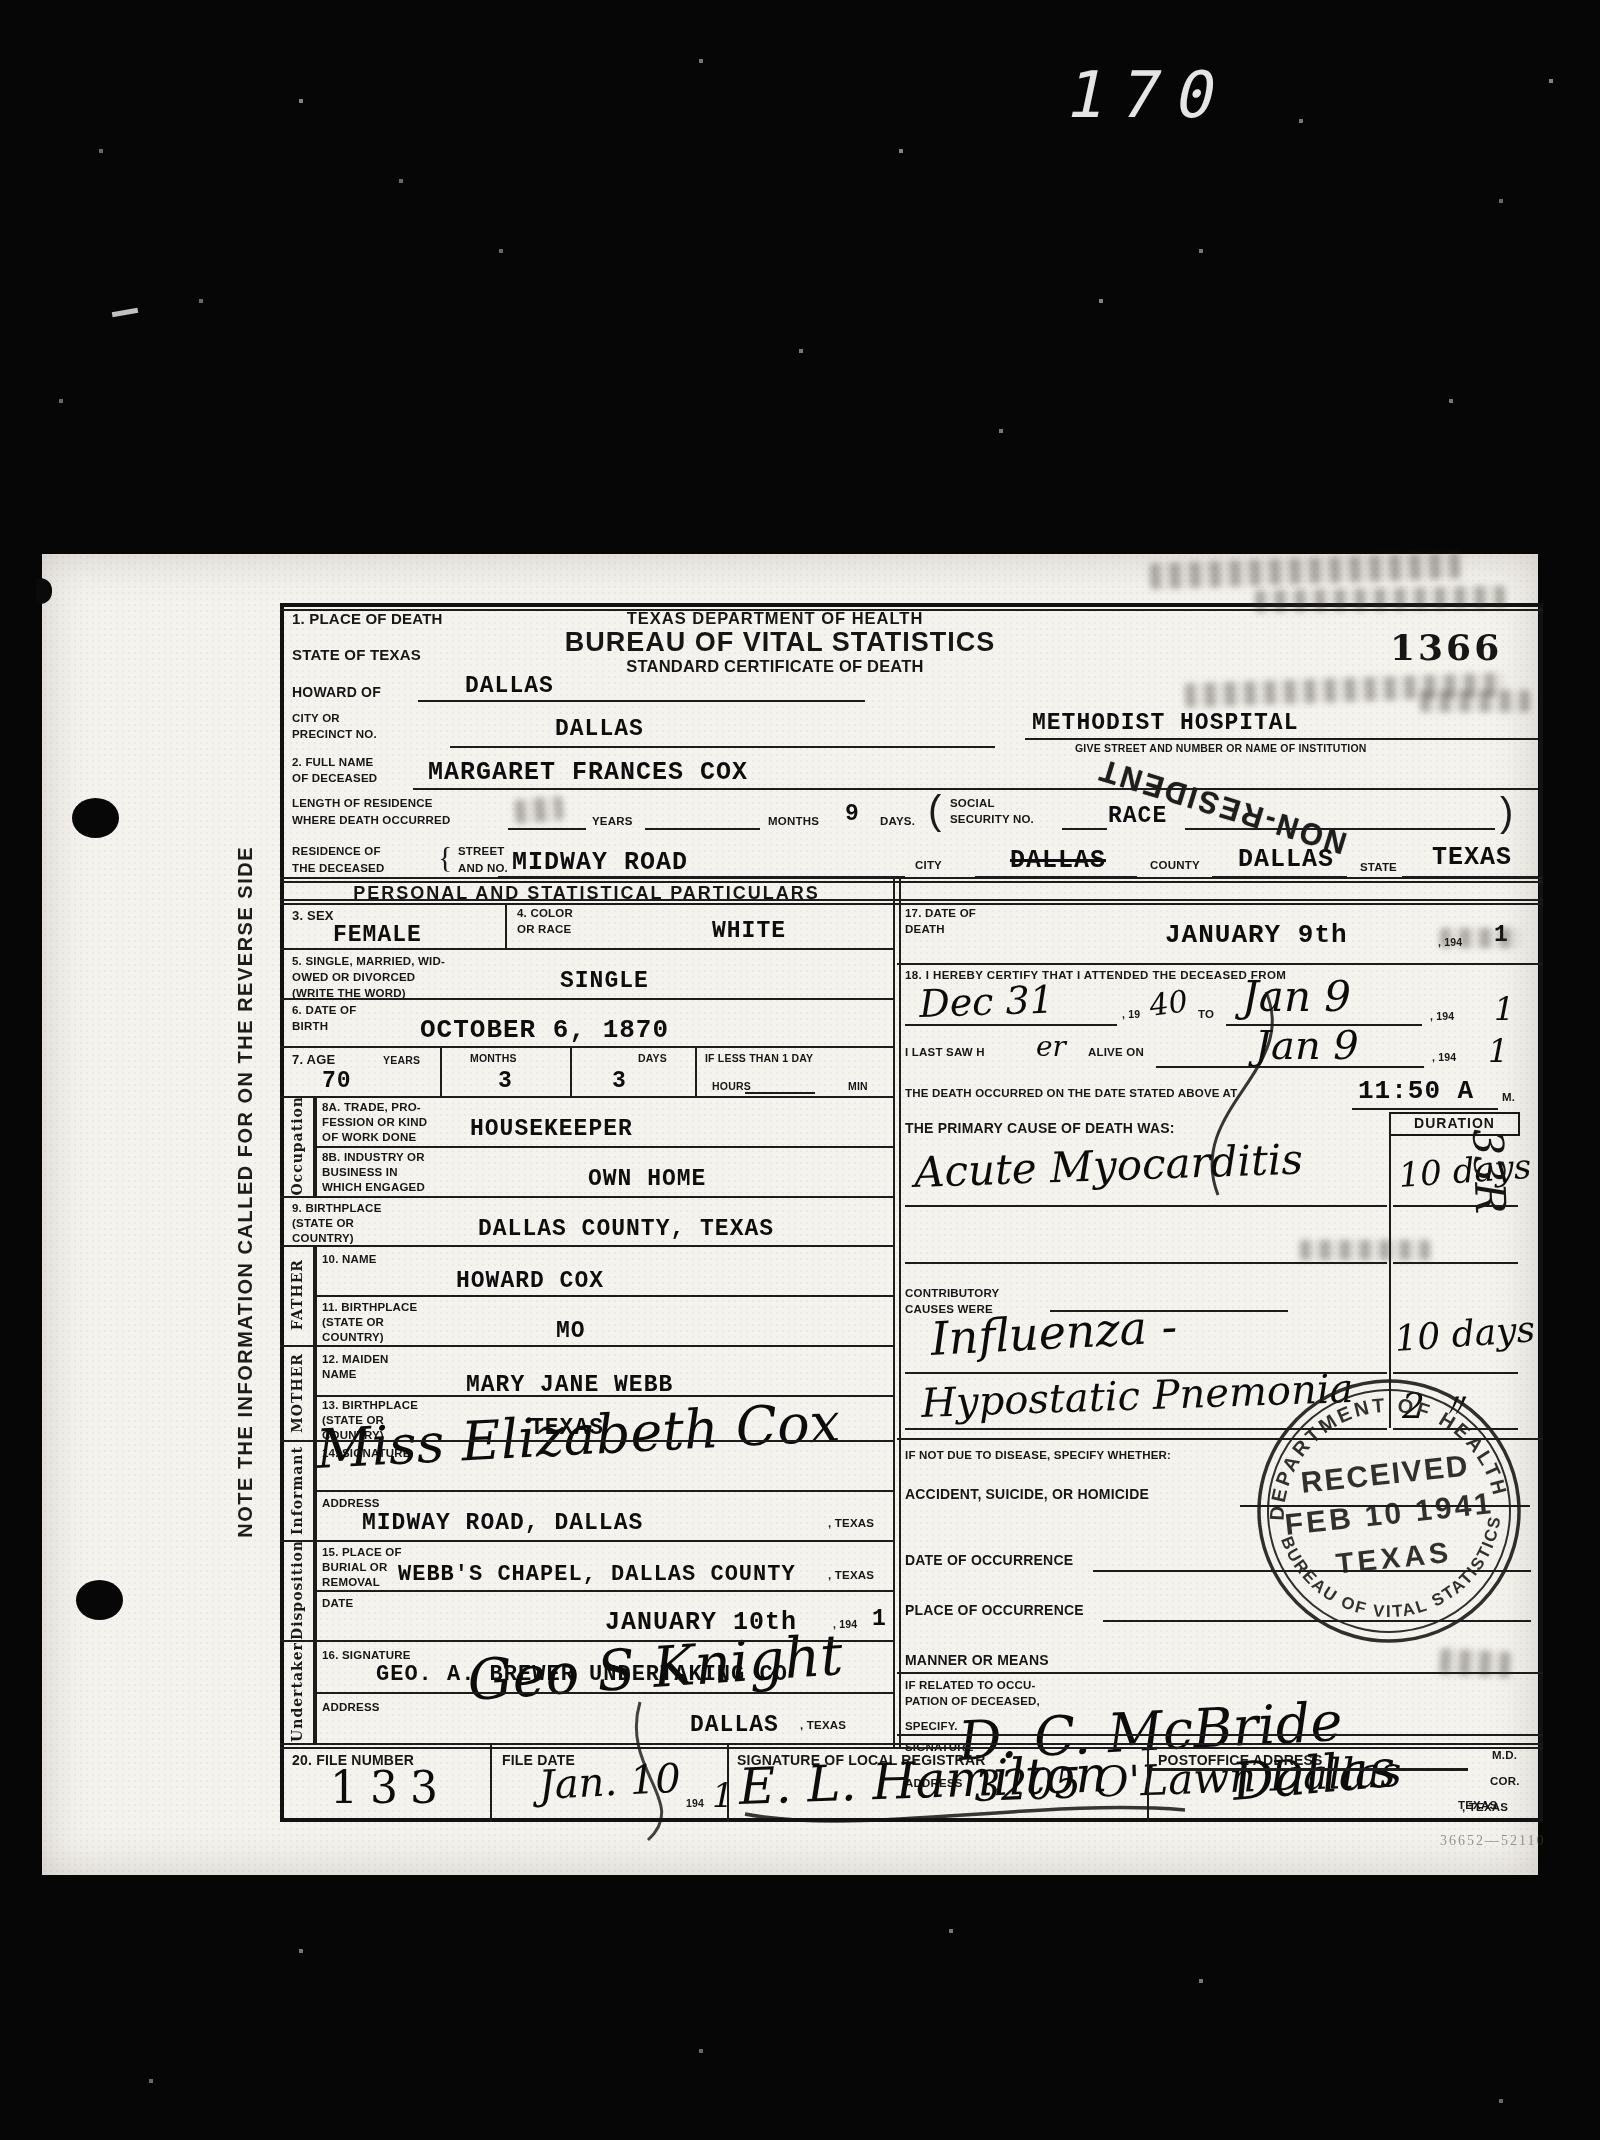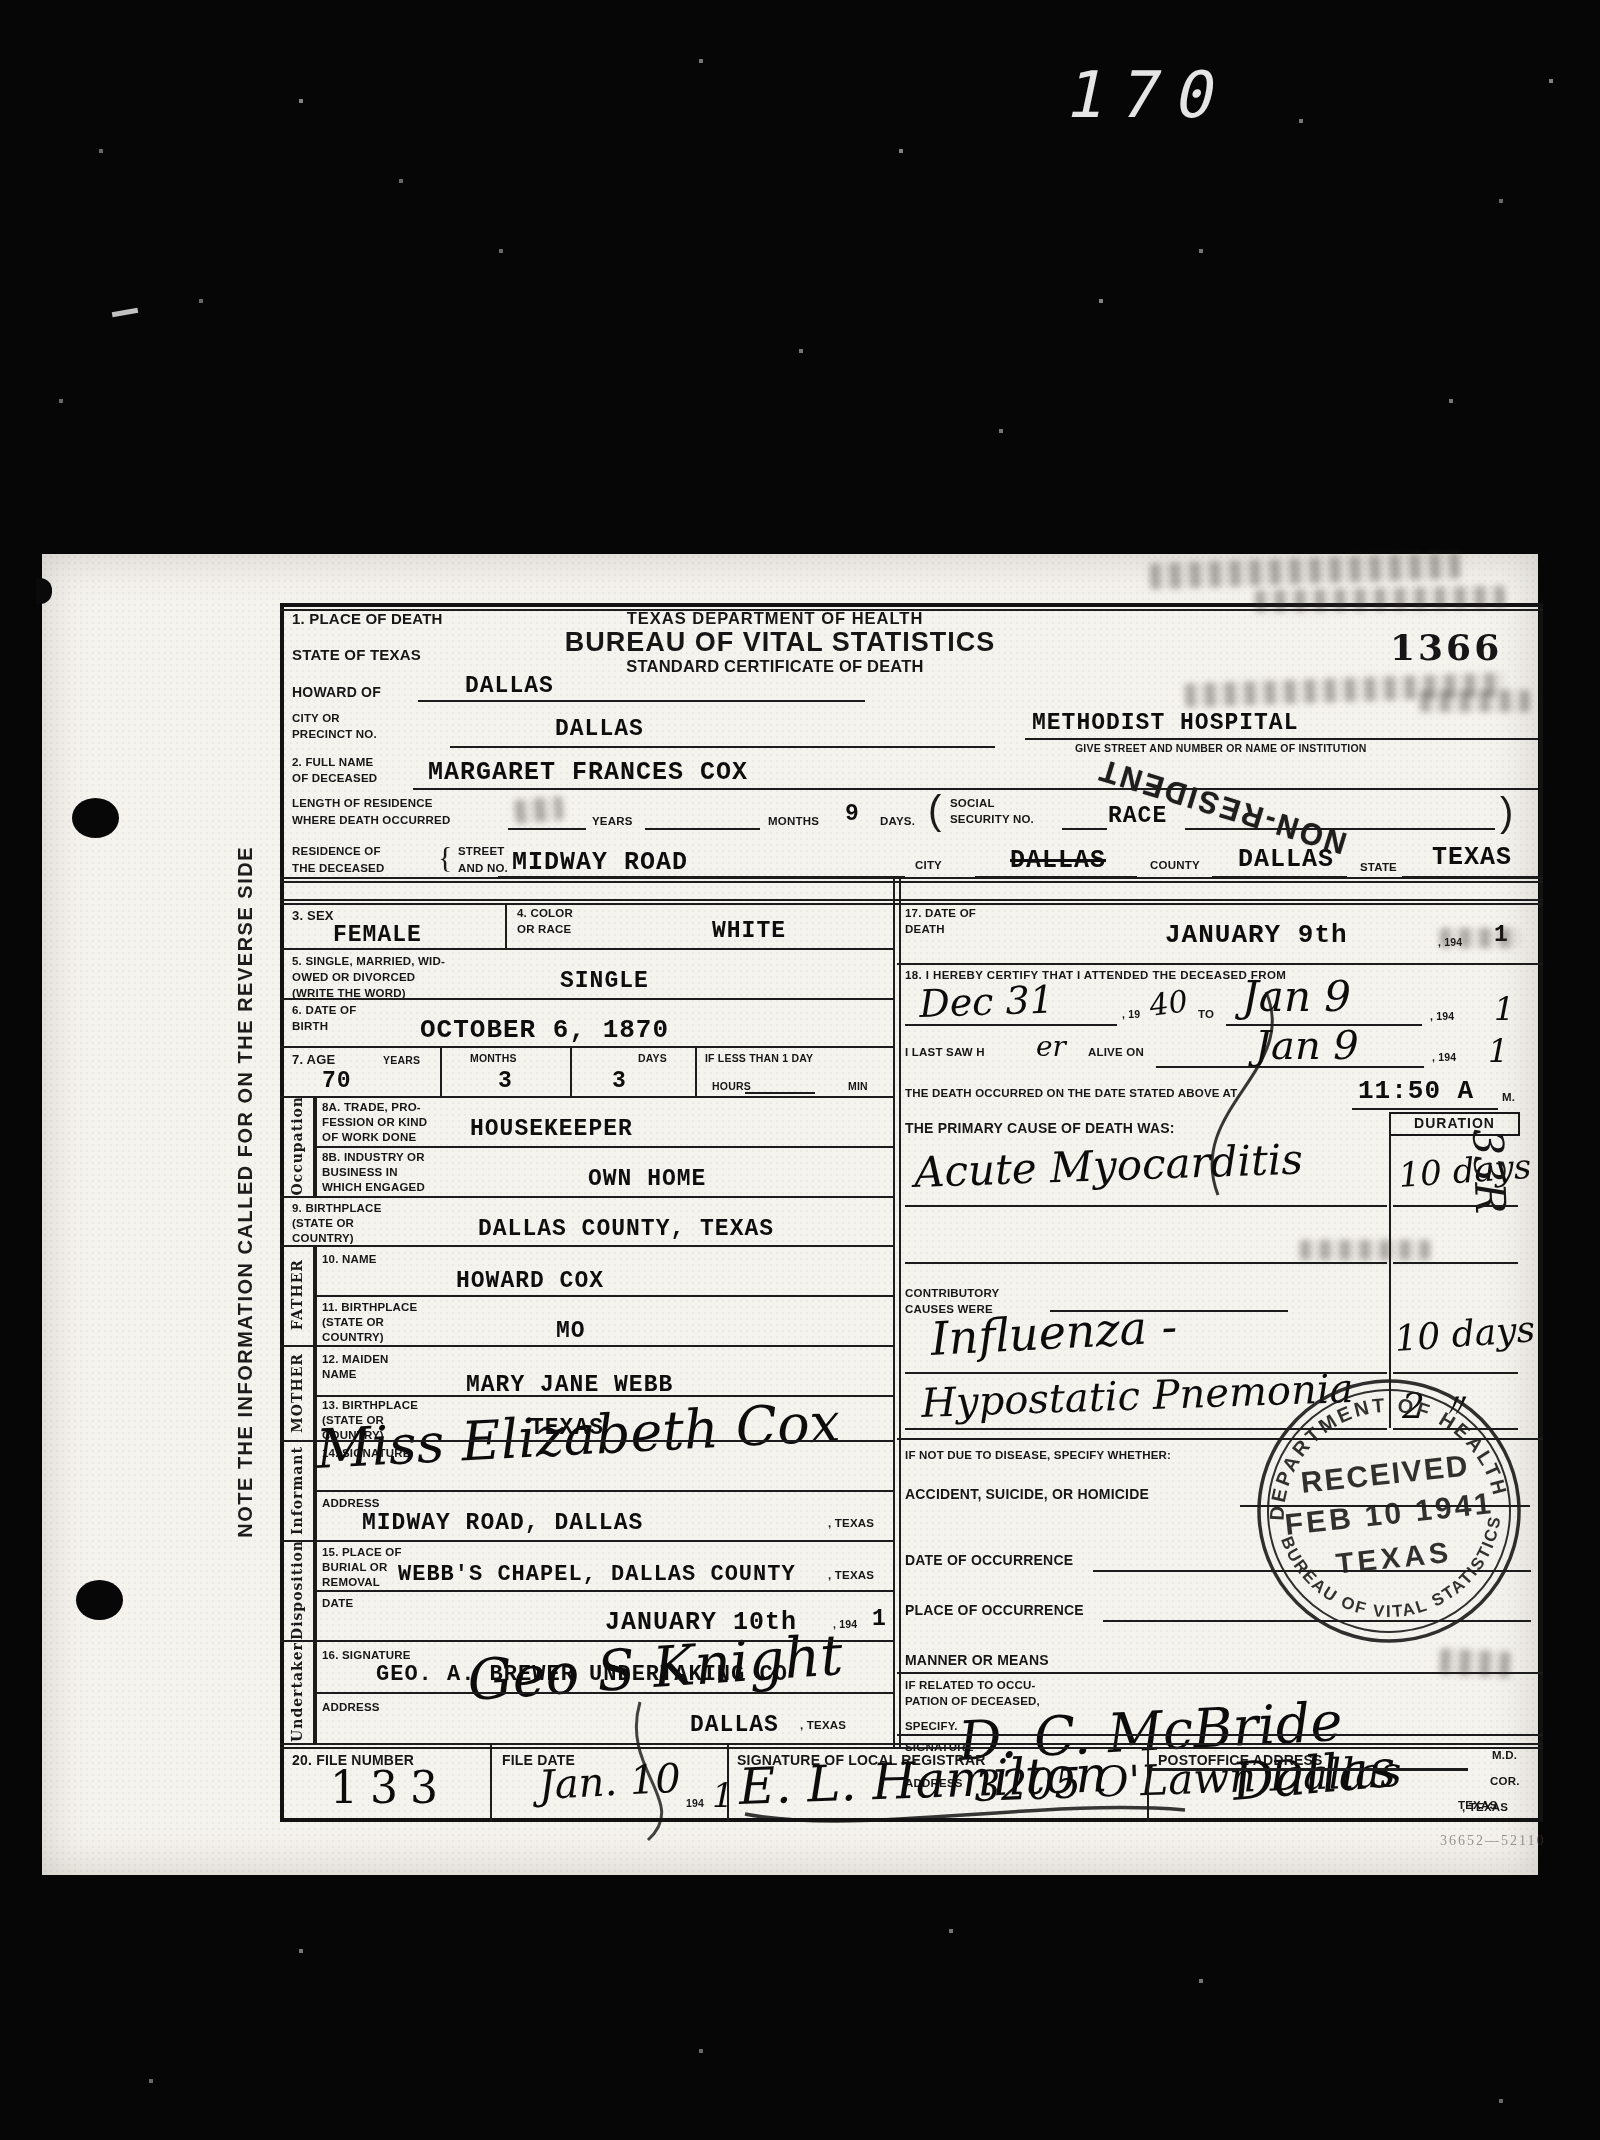--- a/index.html
+++ b/index.html
@@ -115,20 +115,21 @@
   <div class="lbl lbl-sm" style="left:458px;top:844px;">STREET</div>
   <div class="lbl lbl-sm" style="left:458px;top:861px;">AND NO.</div>
   <div class="typed" style="left:512px;top:848px;font-size:25px;">MIDWAY ROAD</div>
   <div class="lbl lbl-sm" style="left:915px;top:858px;">CITY</div>
   <div class="typed struck" style="left:1010px;top:846px;font-size:25px;">DALLAS</div>
   <div class="lbl lbl-sm" style="left:1150px;top:858px;">COUNTY</div>
   <div class="typed" style="left:1238px;top:845px;font-size:25px;">DALLAS</div>
   <div class="lbl lbl-sm" style="left:1360px;top:860px;">STATE</div>
   <div class="typed" style="left:1432px;top:843px;font-size:25px;">TEXAS</div>
 
+  <div class="lbl" style="left:280px;top:882px;width:613px;text-align:center;font-size:18px;letter-spacing:2px;">PERSONAL AND STATISTICAL PARTICULARS</div>
 
   <div class="lbl" style="left:292px;top:908px;">3. SEX</div>
   <div class="typed" style="left:333px;top:922px;">FEMALE</div>
   <div class="lbl lbl-sm" style="left:517px;top:906px;">4. COLOR</div>
   <div class="lbl lbl-sm" style="left:517px;top:922px;">OR RACE</div>
   <div class="typed" style="left:712px;top:918px;">WHITE</div>
 
   <div class="lbl lbl-sm" style="left:292px;top:954px;">5. SINGLE, MARRIED, WID-</div>
   <div class="lbl lbl-sm" style="left:292px;top:970px;">OWED OR DIVORCED</div>
   <div class="lbl lbl-sm" style="left:292px;top:986px;">(WRITE THE WORD)</div>

